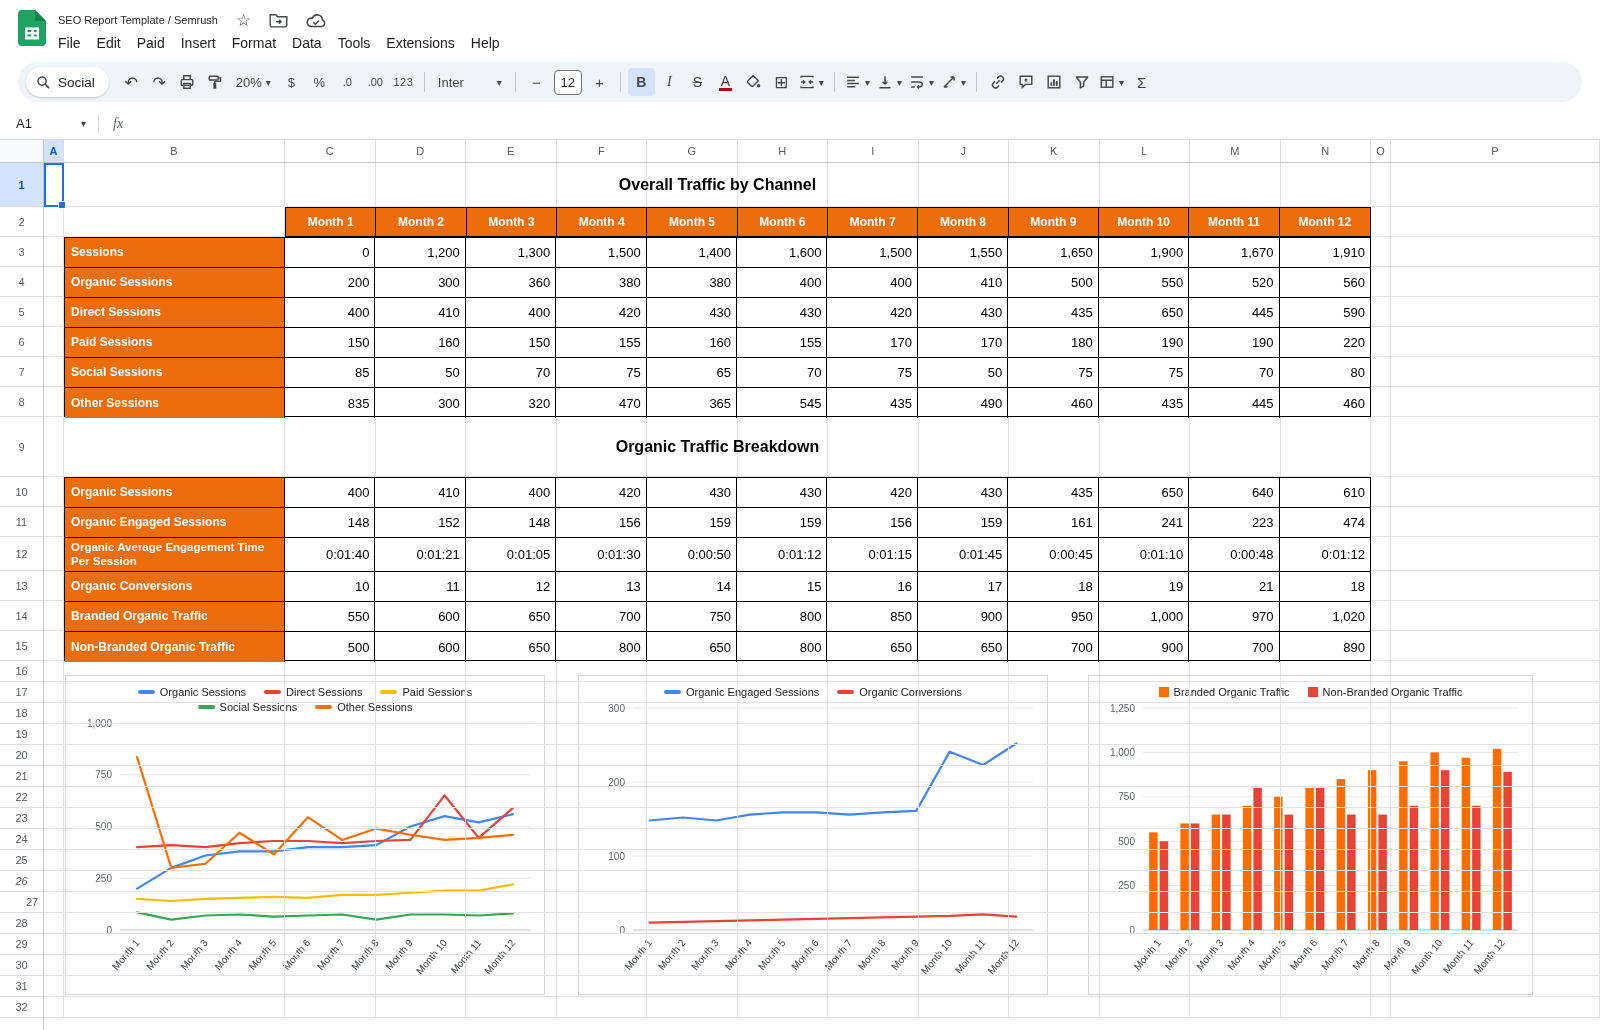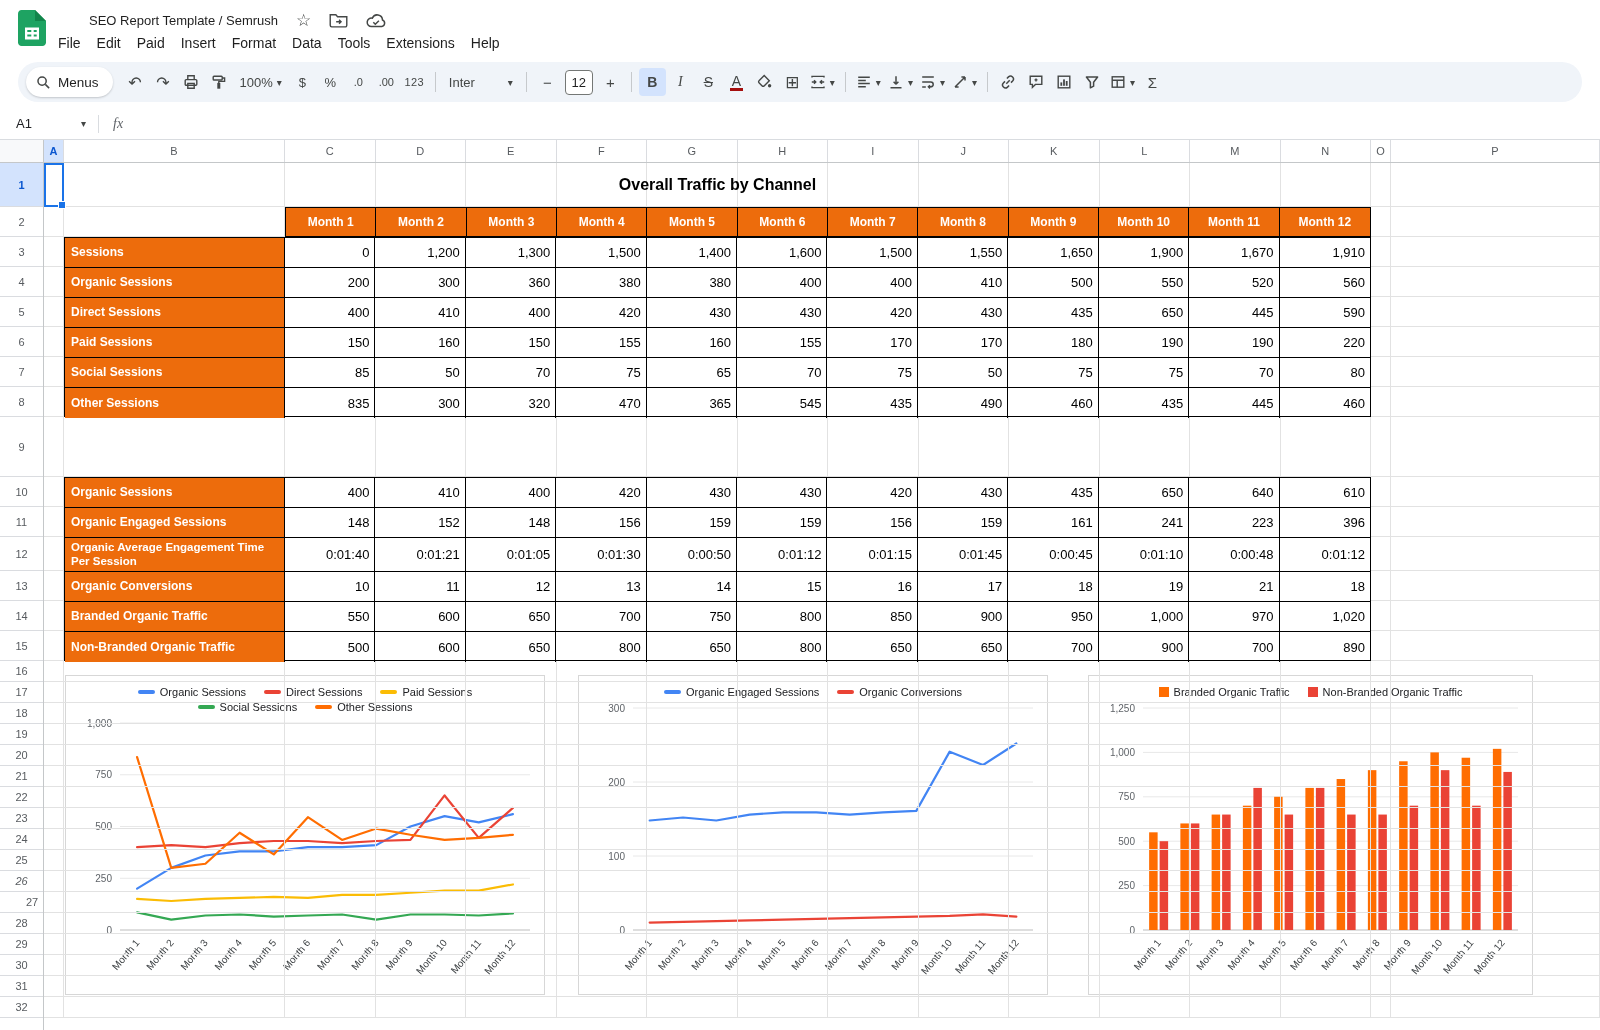--- a/index.html
+++ b/index.html
@@ -4,21 +4,21 @@
 <style>
   html,body{margin:0;padding:0;background:#fff;}
   #app{width:1600px;height:1030px;position:relative;overflow:hidden;background:#fff;
        font-family:"Liberation Sans",sans-serif;color:#202124;}
 
   
   .topbar{height:60px;display:flex;align-items:flex-start;padding:8px 0 0 18px;box-sizing:border-box;}
   .logo{margin:2px 12px 0 0;flex:0 0 auto;}
   .title-col{display:flex;flex-direction:column;}
   .title-row{display:flex;align-items:center;gap:18px;height:24px;}
-  .doc-title{font-size:13px;color:#1f1f1f;margin-left:31px;}
+  .doc-title{font-size:11px;color:#1f1f1f;}
   .ticon{color:#444746;font-size:17px;line-height:1;display:flex;align-items:center;}
   .menubar{display:flex;margin-top:1px;margin-left:-8px;}
   .menu-item{font-size:14px;color:#1f1f1f;padding:2px 8px;border-radius:6px;cursor:default;}
 
   
   .toolbar-wrap{padding:2px 18px 6px;height:48px;box-sizing:border-box;}
   .toolbar{height:40px;background:#f0f4f9;border-radius:20px;display:flex;align-items:center;
            padding:0 8px;gap:1px;color:#444746;}
   .tbtn{height:28px;min-width:27px;padding:0 3px;display:flex;align-items:center;justify-content:center;
         border-radius:4px;font-size:13px;box-sizing:border-box;white-space:nowrap;}
@@ -132,39 +132,39 @@
     </div>
   </header>
 
   <div class="toolbar-wrap">
     <div class="toolbar">
       <div class="menus-pill">
         <svg width="15" height="15" viewBox="0 0 16 16" fill="none" stroke="#444746" stroke-width="1.6">
           <circle cx="6.5" cy="6.5" r="4.4"></circle>
             <path d="M10 10l4 4"></path>
         </svg>
-        <span>Menus</span>
+        <span>Social</span>
       </div>
       <div class="tbtn" style="font-size:16px;">↶</div>
       <div class="tbtn" style="font-size:16px;">↷</div>
       <div class="tbtn">
         <svg width="16" height="16" viewBox="0 0 16 16" fill="none" stroke="#444746" stroke-width="1.4">
           <rect x="2.2" y="5.6" width="11.6" height="5.6" rx="1"></rect>
             <path d="M4.8 5.6V1.8h6.4v3.8M4.8 9.4h6.4v4.8H4.8z"></path>
         </svg>
       </div>
       <div class="tbtn">
         <svg width="16" height="16" viewBox="0 0 16 16" fill="none" stroke="#444746" stroke-width="1.4">
           <rect x="2.2" y="2.2" width="9" height="3.8" rx="0.8"></rect>
             <path d="M11.2 4h2.4v3.4H7.8v2.2"></path>
             <rect x="7" y="9.6" width="1.6" height="4.4" fill="#444746"></rect>
         </svg>
       </div>
       <div class="tbtn zoom">
-        <span>100%</span>
+        <span>20%</span>
         <span class="caret">▾</span>
       </div>
       <div class="tbtn">$</div>
       <div class="tbtn">%</div>
       <div class="tbtn" style="font-size:11px;">.0</div>
       <div class="tbtn" style="font-size:11px;">.00</div>
       <div class="tbtn" style="font-size:11px;letter-spacing:.5px;">123</div>
       <div class="tdiv"></div>
       <div class="tbtn fontsel">
         <span>Inter</span>
@@ -599,20 +599,21 @@
             <div class="c num lr">470</div>
             <div class="c num lr">365</div>
             <div class="c num lr">545</div>
             <div class="c num lr">435</div>
             <div class="c num lr">490</div>
             <div class="c num lr">460</div>
             <div class="c num lr">435</div>
             <div class="c num lr">445</div>
             <div class="c num lc lr">460</div>
           </div>
+          <div class="sheet-title" style="left: 20px; top: 254px; width: 1307px; height: 60px;">Organic Traffic Breakdown</div>
           <div class="tbl" style="left: 20px; top: 314px; width: 1307px; height: 184px; grid-template-columns: 220px repeat(12, 1fr); grid-template-rows: 30px 30px 34px 30px 30px 30px;">
             <div class="c lab">Organic Sessions</div>
             <div class="c num">400</div>
             <div class="c num">410</div>
             <div class="c num">400</div>
             <div class="c num">420</div>
             <div class="c num">430</div>
             <div class="c num">430</div>
             <div class="c num">420</div>
             <div class="c num">430</div>
@@ -625,21 +626,21 @@
             <div class="c num">152</div>
             <div class="c num">148</div>
             <div class="c num">156</div>
             <div class="c num">159</div>
             <div class="c num">159</div>
             <div class="c num">156</div>
             <div class="c num">159</div>
             <div class="c num">161</div>
             <div class="c num">241</div>
             <div class="c num">223</div>
-            <div class="c num lc">396</div>
+            <div class="c num lc">474</div>
             <div class="c lab" style="font-size: 11.5px;">Organic Average Engagement Time Per Session</div>
             <div class="c num">0:01:40</div>
             <div class="c num">0:01:21</div>
             <div class="c num">0:01:05</div>
             <div class="c num">0:01:30</div>
             <div class="c num">0:00:50</div>
             <div class="c num">0:01:12</div>
             <div class="c num">0:01:15</div>
             <div class="c num">0:01:45</div>
             <div class="c num">0:00:45</div>

